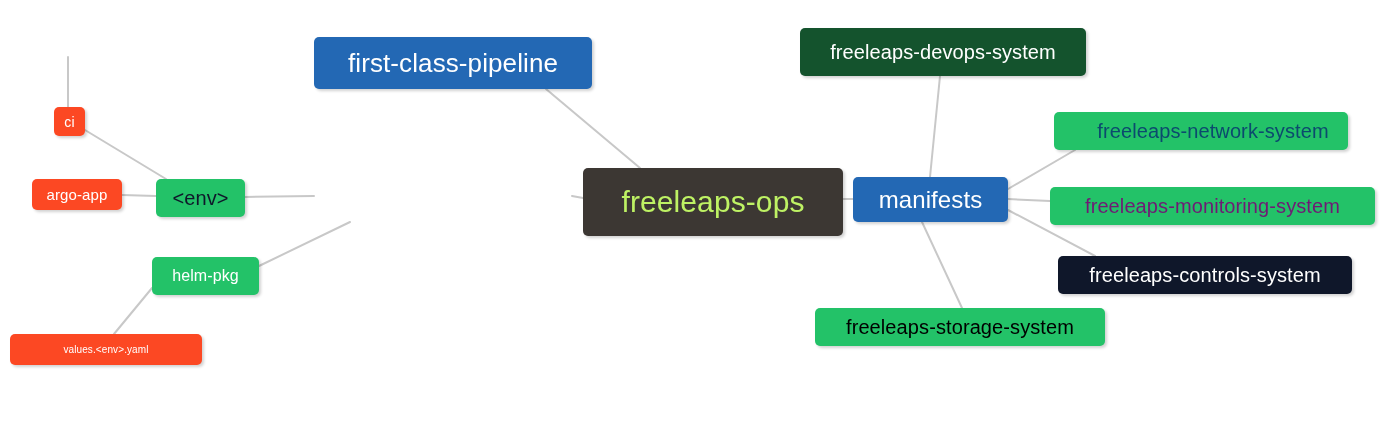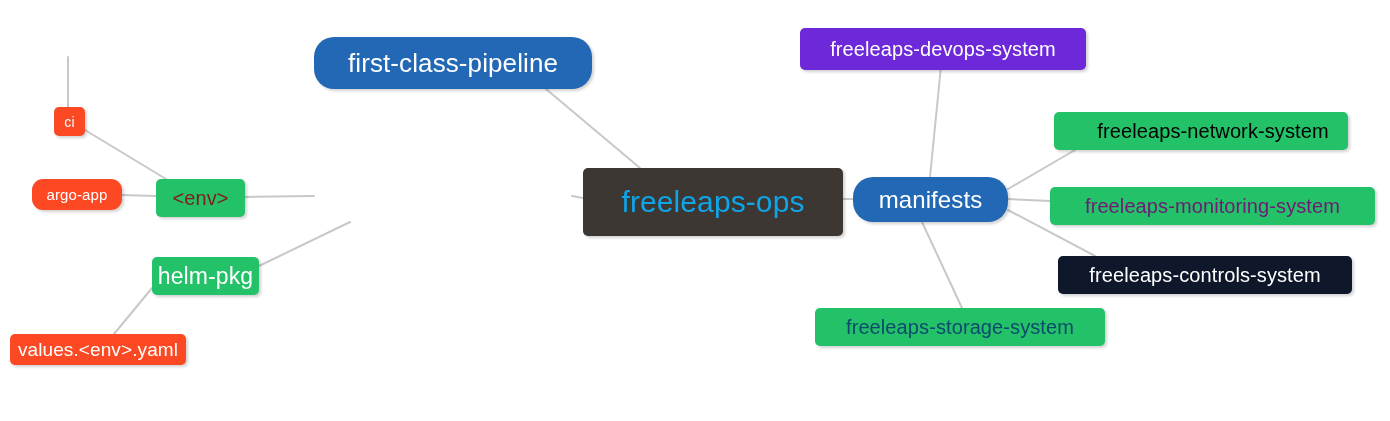--- a/index.html
+++ b/index.html
@@ -29,21 +29,21 @@
     display: flex;
     align-items: center;
     justify-content: center;
     color: #ffffff;
     white-space: nowrap;
     border-radius: 5px;
     box-shadow: 2px 2px 3px rgba(0,0,0,0.18);
     letter-spacing: 0.1px;
   }
   .n-root   { background: #3c3733; }
-  .n-blue   { background: #2368b4; border-radius: 20px; }
+  .n-blue   { background: #2368b4; }
   .n-green  { background: #23c268; }
   .n-orange { background: #fca326; }
   .n-red    { background: #fc4823; }
 </style>
 </head>
 <body>
 
 <div id="canvas" style="background: rgb(255, 255, 255);">
   <svg id="edges">
       <line x1="546" y1="89" x2="640" y2="168" stroke="#c8c8c8" stroke-width="2" stroke-linecap="round"></line>
@@ -54,26 +54,26 @@
       <line x1="156" y1="196" x2="122" y2="195" stroke="#c8c8c8" stroke-width="2" stroke-linecap="round"></line>
       <line x1="166" y1="179" x2="85" y2="130" stroke="#c8c8c8" stroke-width="2" stroke-linecap="round"></line>
       <line x1="68" y1="107" x2="68" y2="57" stroke="#c8c8c8" stroke-width="2" stroke-linecap="round"></line>
       <line x1="152" y1="288" x2="114" y2="334" stroke="#c8c8c8" stroke-width="2" stroke-linecap="round"></line>
       <line x1="930" y1="177" x2="941" y2="66" stroke="#c8c8c8" stroke-width="2" stroke-linecap="round"></line>
       <line x1="1008" y1="189" x2="1075" y2="150" stroke="#c8c8c8" stroke-width="2" stroke-linecap="round"></line>
       <line x1="1008" y1="199" x2="1050" y2="201" stroke="#c8c8c8" stroke-width="2" stroke-linecap="round"></line>
       <line x1="1008" y1="210" x2="1095" y2="256" stroke="#c8c8c8" stroke-width="2" stroke-linecap="round"></line>
       <line x1="922" y1="222" x2="962" y2="308" stroke="#c8c8c8" stroke-width="2" stroke-linecap="round"></line>
     </svg>
-<div class="node n-root" style="left: 583px; top: 168px; width: 260px; height: 68px; font-size: 30px; background: rgb(60, 55, 51); color: #0ea5e9;">freeleaps-ops</div>
+<div class="node n-root" style="left: 583px; top: 168px; width: 260px; height: 68px; font-size: 30px; background: rgb(60, 55, 51); color: #bef264;">freeleaps-ops</div>
     <div class="node n-blue" style="left: 314px; top: 37px; width: 278px; height: 52px; font-size: 26px; background: rgb(35, 104, 180); color: rgb(255, 255, 255);">first-class-pipeline</div>
     <div class="node n-blue" style="left: 853px; top: 177px; width: 155px; height: 45px; font-size: 24px; background: rgb(35, 104, 180); color: rgb(255, 255, 255);">manifests</div>
-    <div class="node n-green" style="left: 156px; top: 179px; width: 89px; height: 38px; font-size: 20px; background: rgb(35, 194, 104); color: #7f1d1d;">&lt;env&gt;</div>
+    <div class="node n-green" style="left: 156px; top: 179px; width: 89px; height: 38px; font-size: 20px; background: rgb(35, 194, 104); color: #0f172a;">&lt;env&gt;</div>
     <div class="node n-red" style="left: 54px; top: 107px; width: 31px; height: 29px; font-size: 14px; background: rgb(252, 72, 35); color: rgb(255, 255, 255);">ci</div>
-    <div class="node n-red" style="left: 32px; top: 179px; width: 90px; height: 31px; font-size: 15px; background: rgb(252, 72, 35); color: rgb(255, 255, 255); border-radius: 11px;">argo-app</div>
-    <div class="node n-green" style="left: 152px; top: 257px; width: 107px; height: 38px; font-size: 23px; background: rgb(35, 194, 104); color: rgb(255, 255, 255);">helm-pkg</div>
-    <div class="node n-red" style="left: 10px; top: 334px; width: 176px; height: 31px; font-size: 19px; background: rgb(252, 72, 35); color: rgb(255, 255, 255);">values.&lt;env&gt;.yaml</div>
-    <div class="node n-green" style="left: 800px; top: 28px; width: 286px; height: 42px; font-size: 20px; background: #6d28d9; color: rgb(255, 255, 255);">freeleaps-devops-system</div>
-    <div class="node n-green" style="left: 1054px; top: 112px; width: 294px; height: 38px; font-size: 20px; background: rgb(35, 194, 104); color: #000000; padding-left: 24px;">freeleaps-network-system</div>
+    <div class="node n-red" style="left: 32px; top: 179px; width: 90px; height: 31px; font-size: 15px; background: rgb(252, 72, 35); color: rgb(255, 255, 255);">argo-app</div>
+    <div class="node n-green" style="left: 152px; top: 257px; width: 107px; height: 38px; font-size: 16px; background: rgb(35, 194, 104); color: rgb(255, 255, 255);">helm-pkg</div>
+    <div class="node n-red" style="left: 10px; top: 334px; width: 192px; height: 31px; font-size: 10px; background: rgb(252, 72, 35); color: rgb(255, 255, 255);">values.&lt;env&gt;.yaml</div>
+    <div class="node n-green" style="left: 800px; top: 28px; width: 286px; height: 48px; font-size: 20px; background: #14532d; color: rgb(255, 255, 255);">freeleaps-devops-system</div>
+    <div class="node n-green" style="left: 1054px; top: 112px; width: 294px; height: 38px; font-size: 20px; background: rgb(35, 194, 104); color: #0c4a6e; padding-left: 24px;">freeleaps-network-system</div>
     <div class="node n-green" style="left: 1050px; top: 187px; width: 325px; height: 38px; font-size: 20px; background: rgb(35, 194, 104); color: #701a75;">freeleaps-monitoring-system</div>
     <div class="node n-green" style="left: 1058px; top: 256px; width: 294px; height: 38px; font-size: 20px; background: #0f172a; color: rgb(255, 255, 255);">freeleaps-controls-system</div>
-    <div class="node n-green" style="left: 815px; top: 308px; width: 290px; height: 38px; font-size: 20px; background: rgb(35, 194, 104); color: #0c4a6e; text-align: center;">freeleaps-storage-system</div>
+    <div class="node n-green" style="left: 815px; top: 308px; width: 290px; height: 38px; font-size: 20px; background: rgb(35, 194, 104); color: #000000; text-align: center;">freeleaps-storage-system</div>
   </div>
 
 </body></html>

